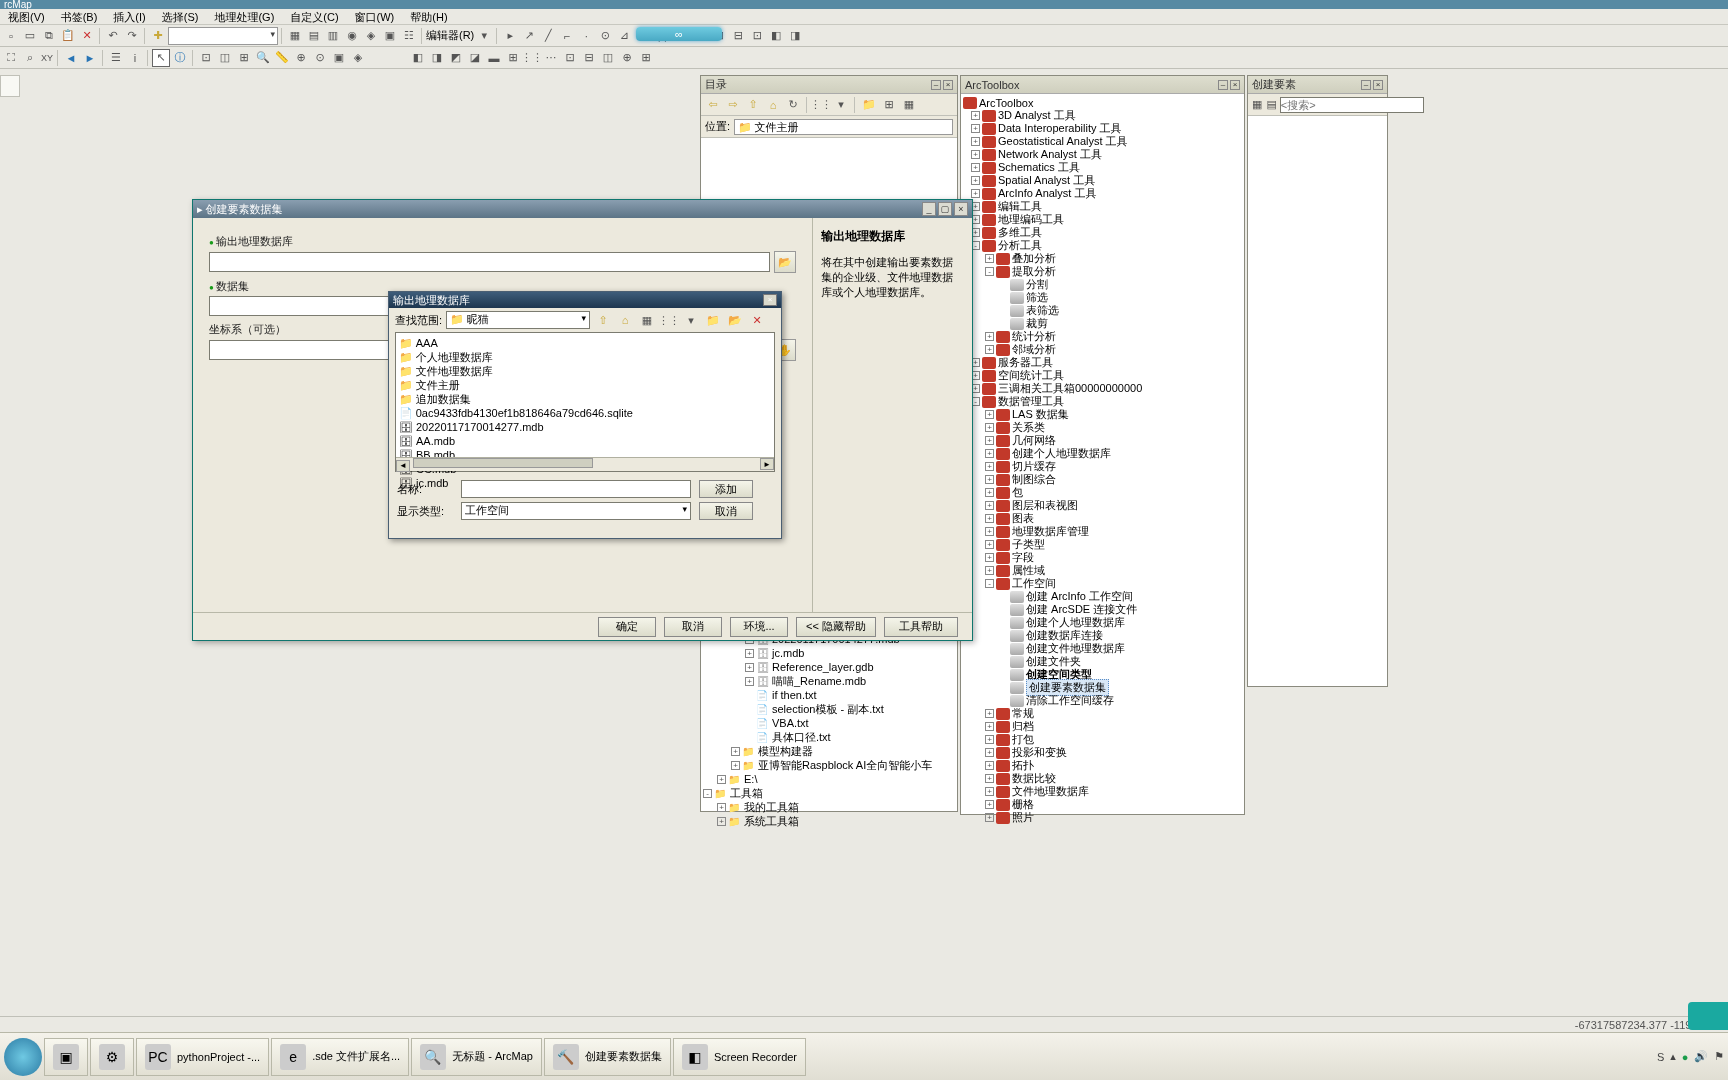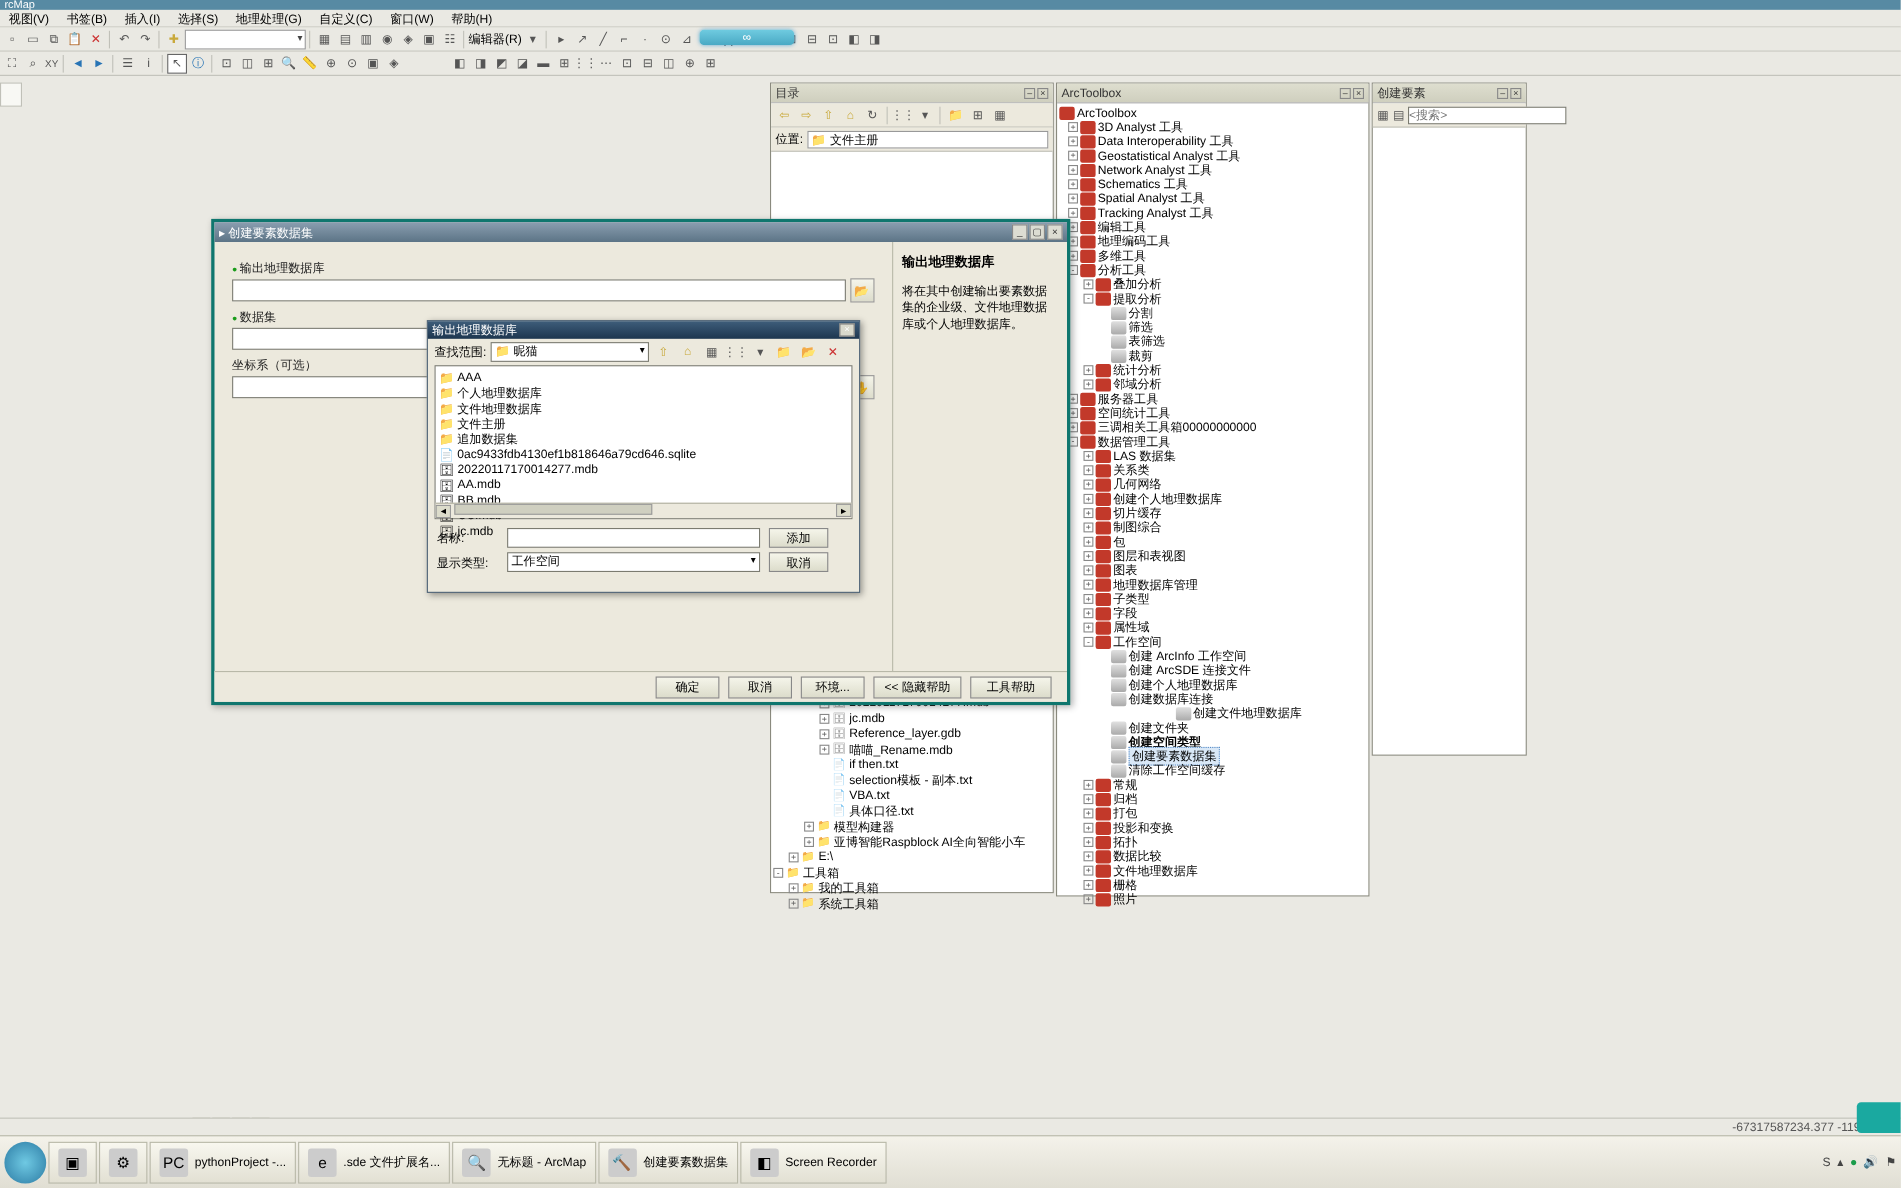--- a/index.html
+++ b/index.html
@@ -52,21 +52,21 @@
 
 .createft-panel { position:absolute; top:0; left:1247px; width:141px; height:612px; background:#fff; border:1px solid #8a8a7e; }
 .createft-tb { height:22px; border-bottom:1px solid #c0c0b8; display:flex; align-items:center; padding:0 3px; gap:2px; background:#ece9dd; }
 .createft-body { padding:40px 4px; text-align:center; font-size:11px; color:#666; }
 
 
 .construct-panel { position:absolute; top:614px; left:1247px; width:141px; height:124px; background:#fff; border:1px solid #8a8a7e; }
 .construct-body { padding:16px 4px; text-align:center; font-size:11px; color:#666; }
 
 
-.tool-dialog { position:absolute; top:124px; left:192px; width:781px; height:442px; background:#ece9dd; border:3px solid #0f766e; box-shadow:2px 2px 6px rgba(0,0,0,.3); }
+.tool-dialog { position:absolute; top:124px; left:192px; width:781px; height:442px; background:#ece9dd; border:1px solid #0f766e; box-shadow:2px 2px 6px rgba(0,0,0,.3); }
 .tool-dialog .tit { background:linear-gradient(#8a9eb0,#5c7486); color:#fff; height:18px; display:flex; align-items:center; justify-content:space-between; padding:0 4px; font-size:11px; }
 .tool-dialog .tit .wbtn { width:14px; height:14px; background:#dcdcd2; border:1px solid #888; font-size:9px; text-align:center; line-height:12px; color:#333; margin-left:2px; }
 .tool-body { display:flex; height:400px; }
 .tool-left { width:620px; padding:10px 16px; position:relative; }
 .param-label { font-size:11px; color:#222; margin-top:6px; }
 .param-req::before{ content:"● "; color:#1a9c1a; font-size:8px; }
 .param-row { display:flex; align-items:center; gap:4px; margin-top:2px; }
 .param-input { flex:1; background:#fff; border:1px solid #7b7b70; height:20px; }
 .browse-btn { width:22px; height:22px; background:linear-gradient(#f5f5ea,#dcdccb); border:1px solid #999; font-size:11px; }
 .tool-help { width:160px; border-left:1px solid #b8b8a8; padding:10px 8px; font-size:11px; }
@@ -369,21 +369,21 @@
             <span>Schematics 工具</span>
           </div>
           <div class="tree-row" style="padding-left: 8px;">
             <span class="exp">+</span>
             <span class="tbxicon"></span>
             <span>Spatial Analyst 工具</span>
           </div>
           <div class="tree-row" style="padding-left: 8px;">
             <span class="exp">+</span>
             <span class="tbxicon"></span>
-            <span>Tracking Analyst 工具</span>
+            <span>ArcInfo Analyst 工具</span>
           </div>
           <div class="tree-row" style="padding-left: 8px;">
             <span class="exp">+</span>
             <span class="tbxicon"></span>
             <span>编辑工具</span>
           </div>
           <div class="tree-row" style="padding-left: 8px;">
             <span class="exp">+</span>
             <span class="tbxicon"></span>
             <span>地理编码工具</span>
@@ -541,21 +541,21 @@
           <div class="tree-row" style="padding-left: 36px;">
             <span style="width:9px"></span>
             <span class="toolicon"></span>
             <span>创建个人地理数据库</span>
           </div>
           <div class="tree-row" style="padding-left: 36px;">
             <span style="width:9px"></span>
             <span class="toolicon"></span>
             <span>创建数据库连接</span>
           </div>
-          <div class="tree-row" style="padding-left: 36px; justify-content: center;">
+          <div class="tree-row" style="padding-left: 36px;">
             <span style="width:9px"></span>
             <span class="toolicon"></span>
             <span>创建文件地理数据库</span>
           </div>
           <div class="tree-row" style="padding-left: 36px;">
             <span style="width:9px"></span>
             <span class="toolicon"></span>
             <span>创建文件夹</span>
           </div>
           <div class="tree-row" style="padding-left: 36px; font-weight: bold;">

